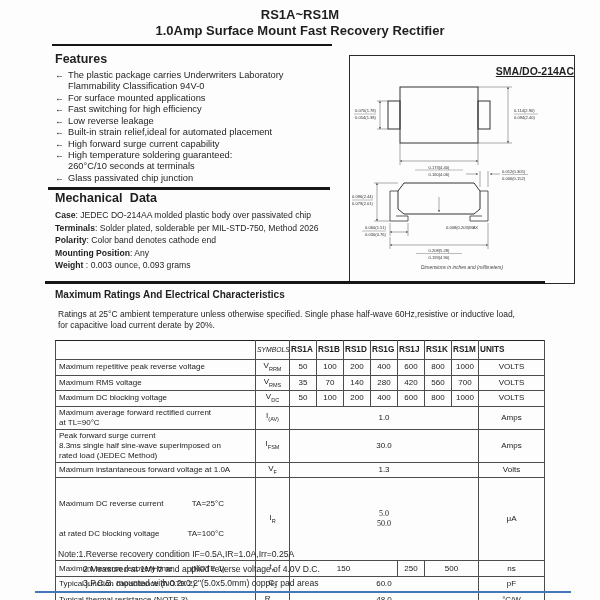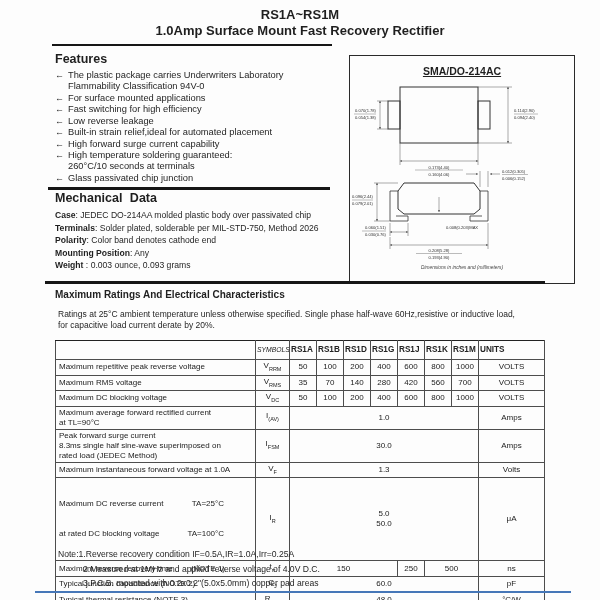--- a/index.html
+++ b/index.html
@@ -13,41 +13,41 @@
   .rule-mech{left:48px;top:187px;width:282px;height:2.5px;}
   .rule-main{left:45px;top:281px;width:500px;height:2.5px;}
 
   .features{position:absolute;left:55px;top:52px;width:292px;}
   .sec-head{font-size:12.5px;font-weight:bold;margin:0 0 4px 0;}
   .feat{display:flex;font-size:9.3px;line-height:11px;margin-bottom:0.5px;}
   .feat .ar{width:13px;flex:0 0 13px;font-size:9px;line-height:11px;}
   .feat .tx{white-space:pre;}
 
   .pkgbox{position:absolute;left:349px;top:55px;width:224px;height:227px;border:1.2px solid #2a2a2a;background:#fdfdfd;}
-  .pkgtitle{margin-top:9px;text-align:center;font-size:10.5px;font-weight:bold;text-decoration:underline;}
+  .pkgtitle{margin-top:9px;text-align:right;font-size:10.5px;font-weight:bold;text-decoration:underline;}
   .pkgbox svg{display:block;margin:2px auto 0 auto;}
   .pkgbox svg text{font-family:"Liberation Sans","DejaVu Sans",sans-serif;fill:#333;font-size:4.1px;}
   .pkgbox svg .cap{font-size:4.8px;font-style:italic;fill:#444;}
 
   .mech{position:absolute;left:55px;top:191px;width:292px;}
   .mech .sec-head{word-spacing:4px;margin-bottom:6px;}
   .mline{font-size:8.6px;line-height:9px;margin-bottom:3.6px;white-space:pre;}
   .mline b{font-weight:bold;}
 
   .maxhead{position:absolute;left:55px;top:289px;font-size:10px;font-weight:bold;}
   .conds{position:absolute;left:58px;top:309px;width:510px;font-size:8.5px;line-height:11px;white-space:pre;}
 
   table.ratings{position:absolute;left:55px;top:340px;border-collapse:collapse;table-layout:fixed;width:489px;}
   table.ratings td{border:1px solid #4d4d4d;font-size:8px;padding:1px 3px;line-height:10px;vertical-align:middle;color:#222;overflow:hidden;}
   td.hdesc{border-left:none;}
   tr.hrow td{border-top:1.6px solid #222;font-weight:bold;font-size:8.2px;text-align:left;padding:4px 1px;}
   td.hsym{font-weight:normal !important;font-style:italic;font-size:6.8px !important;}
   td.desc{text-align:left;white-space:pre;}
   td.val,td.unit,td.sym{text-align:center;}
-  td.pre{white-space:pre-line;}
+  td.pre{white-space:pre-line;font-family:Liberation Serif, serif;}
   td.sym sub,.subsym{font-size:5.5px;}
   .r7line{display:flex;}
   .r7line .cond{margin-left:auto;padding-right:28px;}
   .noteref{margin-left:18px;}
 
   .notes{position:absolute;left:58px;top:549px;font-size:8.6px;line-height:10px;}
   .notes .n1{white-space:pre;}
   .notes b{font-weight:normal;}
   .notes .nx{margin-top:4.5px;margin-left:25px;white-space:pre;}
 

